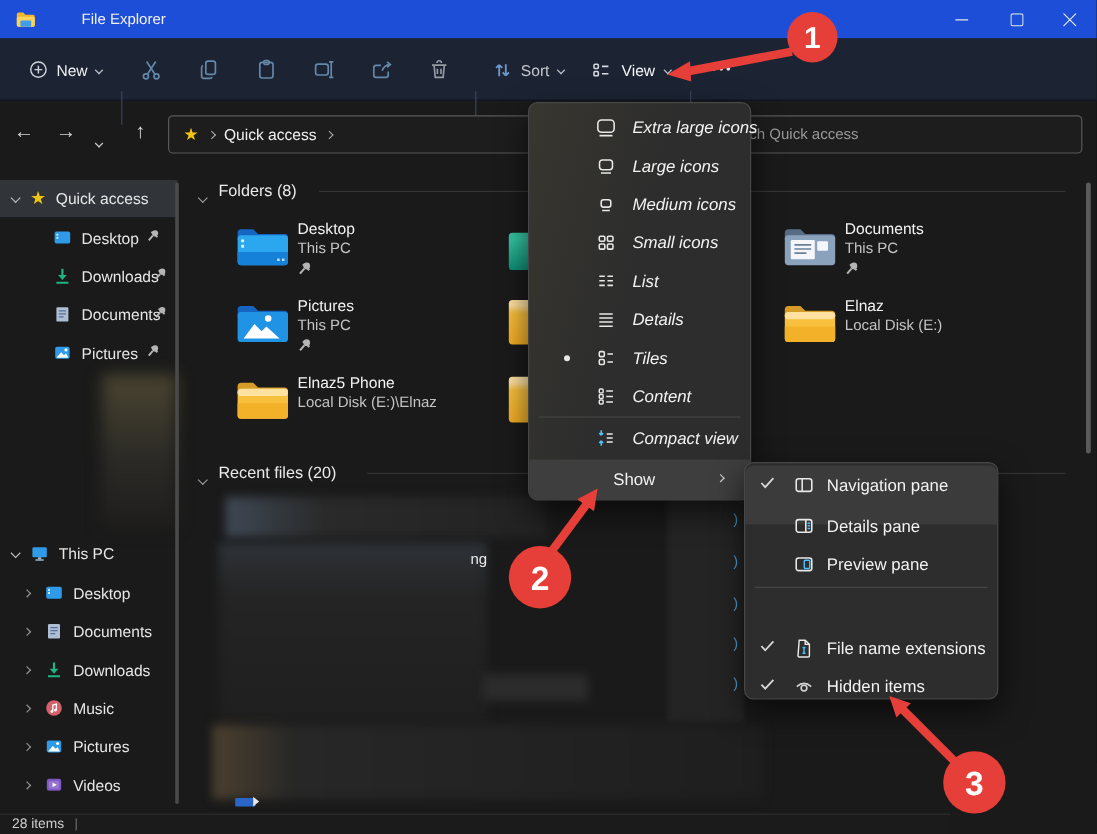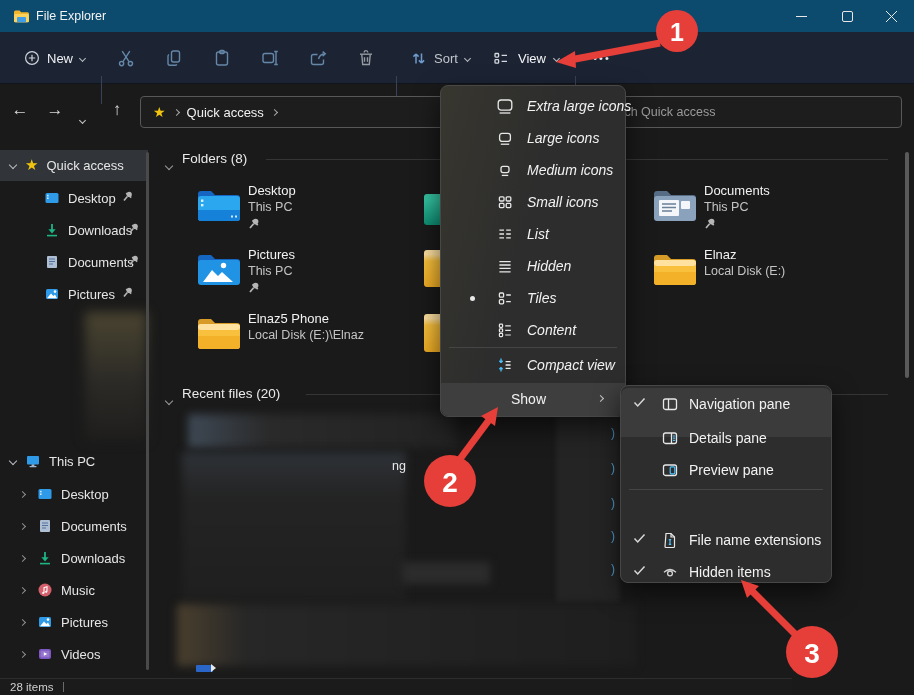--- a/index.html
+++ b/index.html
@@ -2,21 +2,21 @@
 <html><head>
 <meta charset="utf-8">
 <style>
   * { margin:0; padding:0; box-sizing:border-box; }
   html,body { width:914px; height:695px; background:#101010; overflow:hidden;
     font-family:"Liberation Sans", sans-serif; }
   .win { position:absolute; left:0; top:0; width:914px; height:695px; background:#1a1a1a; overflow:hidden; }
   .abs { position:absolute; }
 
   
-  .titlebar { left:0; top:0; width:914px; height:32px; background:#0c4a6e; display:flex; align-items:center; }
+  .titlebar { left:0; top:0; width:914px; height:32px; background:#1d4ed8; display:flex; align-items:center;padding-left:32px; }
   .title-text { color:#f2f2f2; font-size:12.5px; margin-left:8px; }
   .wc { width:46px; height:32px; display:flex; align-items:center; justify-content:center; }
   .toolbar { left:0; top:32px; width:914px; height:52px; background:#1c2434; border-bottom:1px solid #10141d; }
   .tbtn { height:36px; display:flex; align-items:center; justify-content:center; border-radius:4px; }
   .tsep { width:1px; height:28px; background:#39425a; position:absolute; top:44px; }
   .tlabel { color:#d9dce1; font-size:13px; }
   .chev { display:inline-block; width:6px; height:6px; border-right:1.5px solid #b9bcc2; border-bottom:1.5px solid #b9bcc2; transform:rotate(45deg); }
   .chev.r { transform:rotate(-45deg); }
   .chev.sm { width:5px; height:5px; }
 
@@ -517,21 +517,21 @@
           </svg>
         </span>
       <span class="vm-label">List</span>
     </div>
     <div class="vm-item" style="top:164px">
       <span class="vm-icon">
           <svg width="18" height="18" viewBox="0 0 18 18" stroke="#e8e8e8" stroke-width="1.3">
             <path d="M3.4 4.6 h11.2 M3.4 8 h11.2 M3.4 11.4 h11.2 M3.4 14.8 h11.2"></path>
           </svg>
         </span>
-      <span class="vm-label">Hidden</span>
+      <span class="vm-label">Details</span>
     </div>
     <div class="vm-item" style="top:196px">
       <span class="vm-bullet"></span>
       <span class="vm-icon">
           <svg width="18" height="18" viewBox="0 0 18 18" fill="none" stroke="#e8e8e8" stroke-width="1.3">
             <rect x="3.4" y="4" width="4.2" height="4.2" rx="1"></rect>
             <rect x="3.4" y="10.6" width="4.2" height="4.2" rx="1"></rect>
             <path d="M10.2 6 h4.6 M10.2 12.6 h4.6"></path>
           </svg>
         </span>

